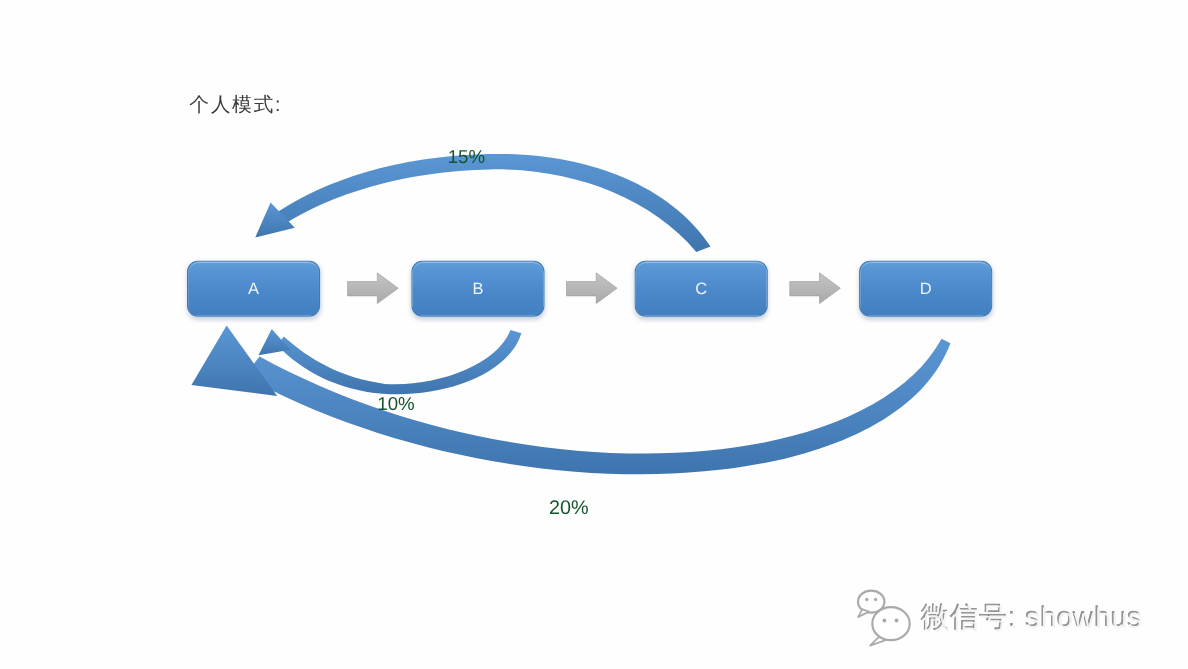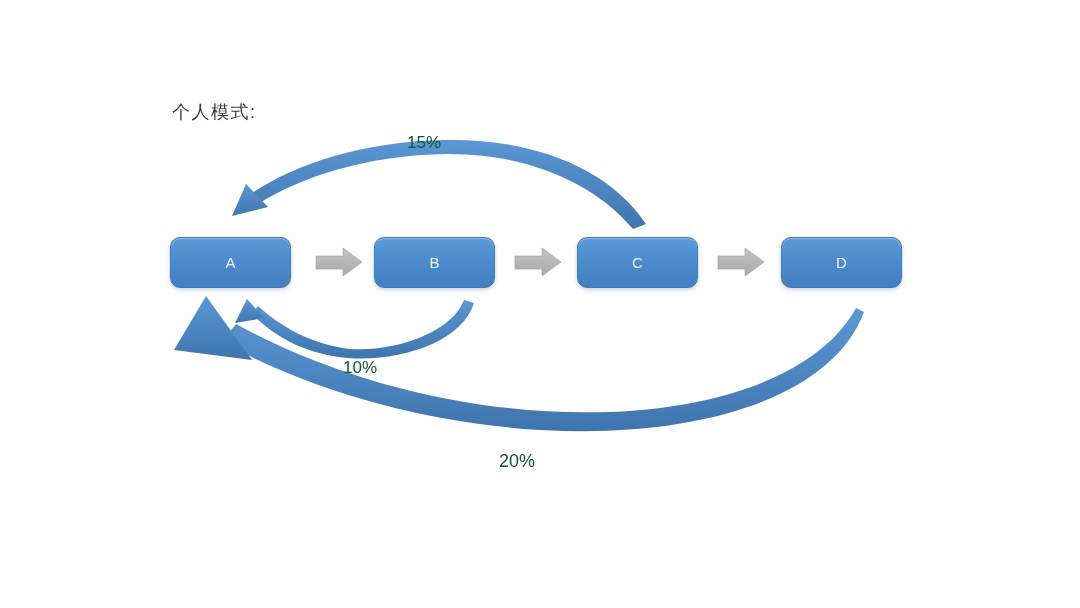--- a/index.html
+++ b/index.html
@@ -4,21 +4,21 @@
 <style>
   html,body{margin:0;padding:0;background:#ffffff;}
   .canvas{
     position:relative;width:1080px;height:608px;background:#fefefefe;
     background:#fefefe;overflow:hidden;
     font-family:"Liberation Sans","DejaVu Sans",sans-serif;
   }
   .arrow-layer{position:absolute;left:0;top:0;width:1080px;height:608px;}
   .diagram-title{
     position:absolute;left:172px;top:83px;
-    font-size:18px;color:#3a3a3a;letter-spacing:1.5px;margin-top:17px;
+    font-size:18px;color:#3a3a3a;letter-spacing:1.5px;
   }
   .node{
     position:absolute;top:237px;width:121px;height:51px;border-radius:10px;
     background:linear-gradient(180deg,#5d9ad8 0%,#4a88ca 55%,#4280c2 100%);
     border:1px solid #3e79b7;
     box-shadow:0 2px 4px rgba(70,100,140,.28), inset 0 1px 1px rgba(255,255,255,.35);
     color:#edf4fb;display:flex;align-items:center;justify-content:center;
     font-size:15px;box-sizing:border-box;
   }
   .node-a{left:170px;} .node-b{left:374px;} .node-c{left:577px;} .node-d{left:781px;}
@@ -75,14 +75,29 @@
 
   <div class="node node-a">A</div>
   <div class="node node-b">B</div>
   <div class="node node-c">C</div>
   <div class="node node-d">D</div>
 
   <div class="pct-label pct-15">15%</div>
   <div class="pct-label pct-10">10%</div>
   <div class="pct-label pct-20">20%</div>
 
+  <div class="watermark">
+    <svg class="wechat-icon" width="54" height="56" viewBox="0 0 54 56" xmlns="http://www.w3.org/2000/svg">
+
+      <ellipse cx="15" cy="13" rx="12" ry="10" fill="#ffffff" stroke="#aaaaaa" stroke-width="2"></ellipse>
+      <path d="M7 20 L3 27 L13 22 Z" fill="#ffffff" stroke="#aaaaaa" stroke-width="1.6" stroke-linejoin="round"></path>
+      <circle cx="11" cy="11" r="1.5" fill="#aaaaaa"></circle>
+      <circle cx="19" cy="11" r="1.5" fill="#aaaaaa"></circle>
+
+      <ellipse cx="33" cy="33" rx="17" ry="15" fill="#ffffff" stroke="#aaaaaa" stroke-width="2"></ellipse>
+      <path d="M22 45 L14 53 L28 48 Z" fill="#ffffff" stroke="#aaaaaa" stroke-width="1.6" stroke-linejoin="round"></path>
+      <circle cx="27" cy="30" r="1.8" fill="#aaaaaa"></circle>
+      <circle cx="38" cy="30" r="1.8" fill="#aaaaaa"></circle>
+    </svg>
+    <span class="watermark-text">微信号: showhus</span>
+  </div>
 
 </div>
 
 </body></html>

